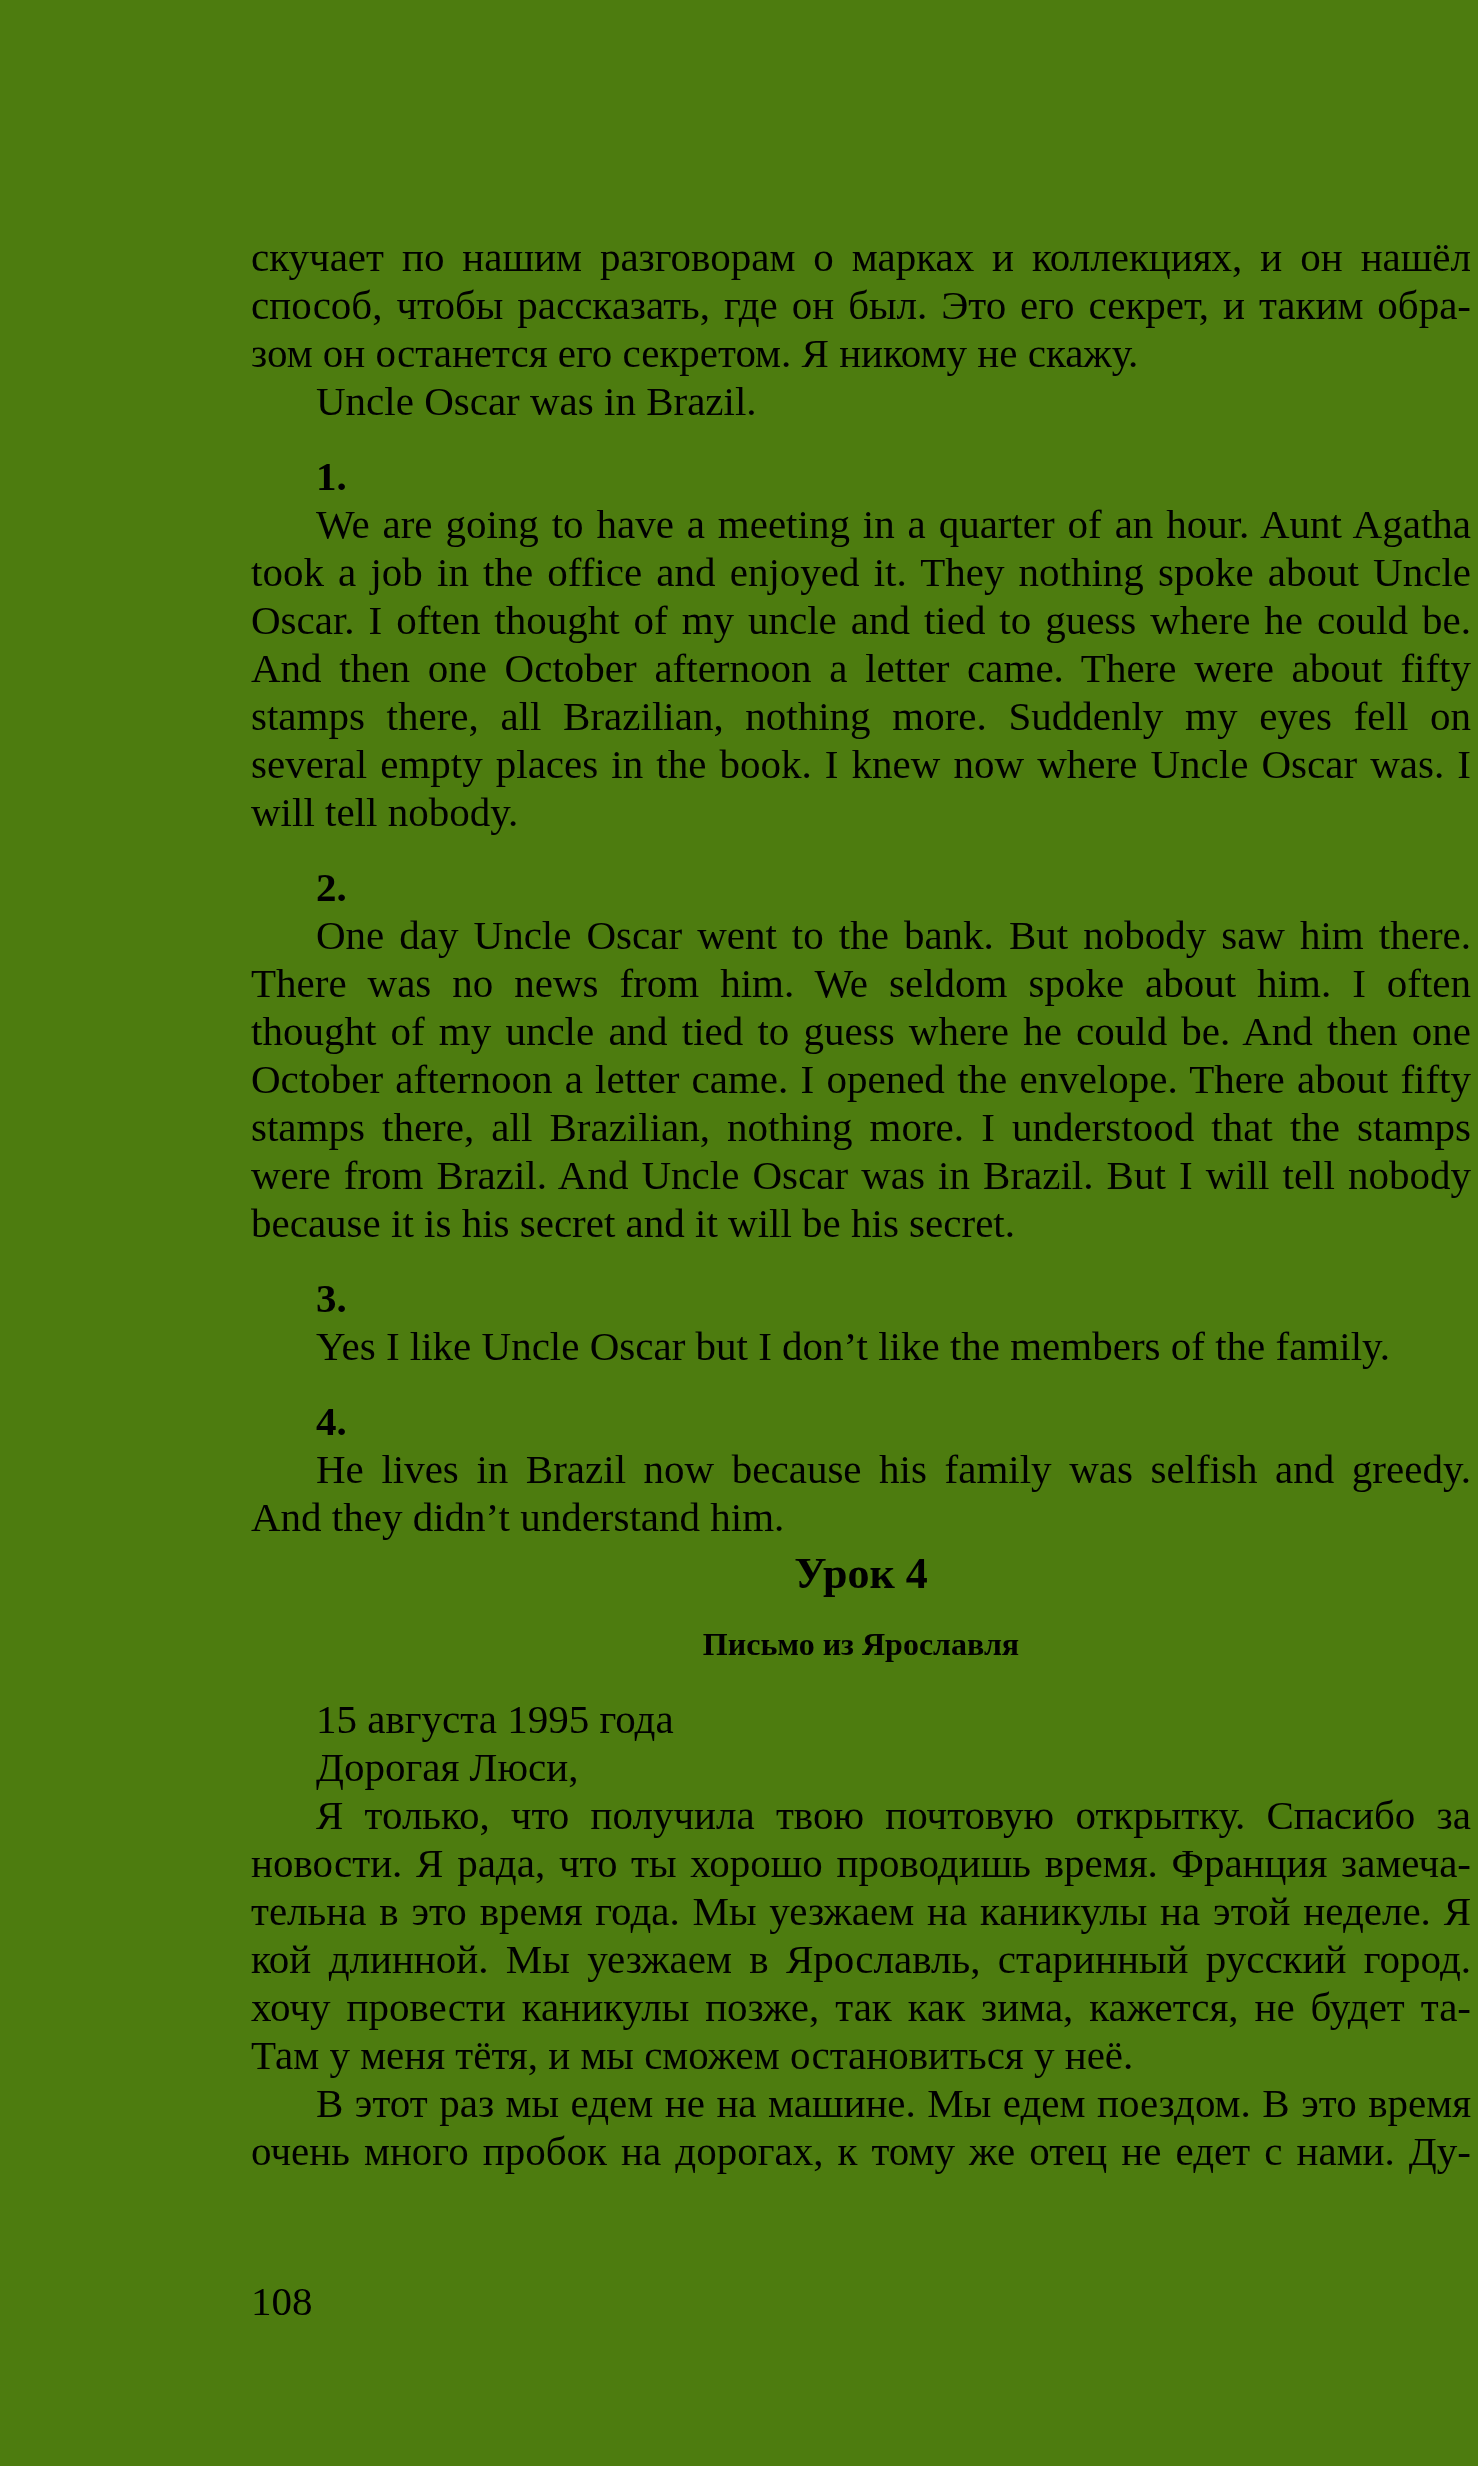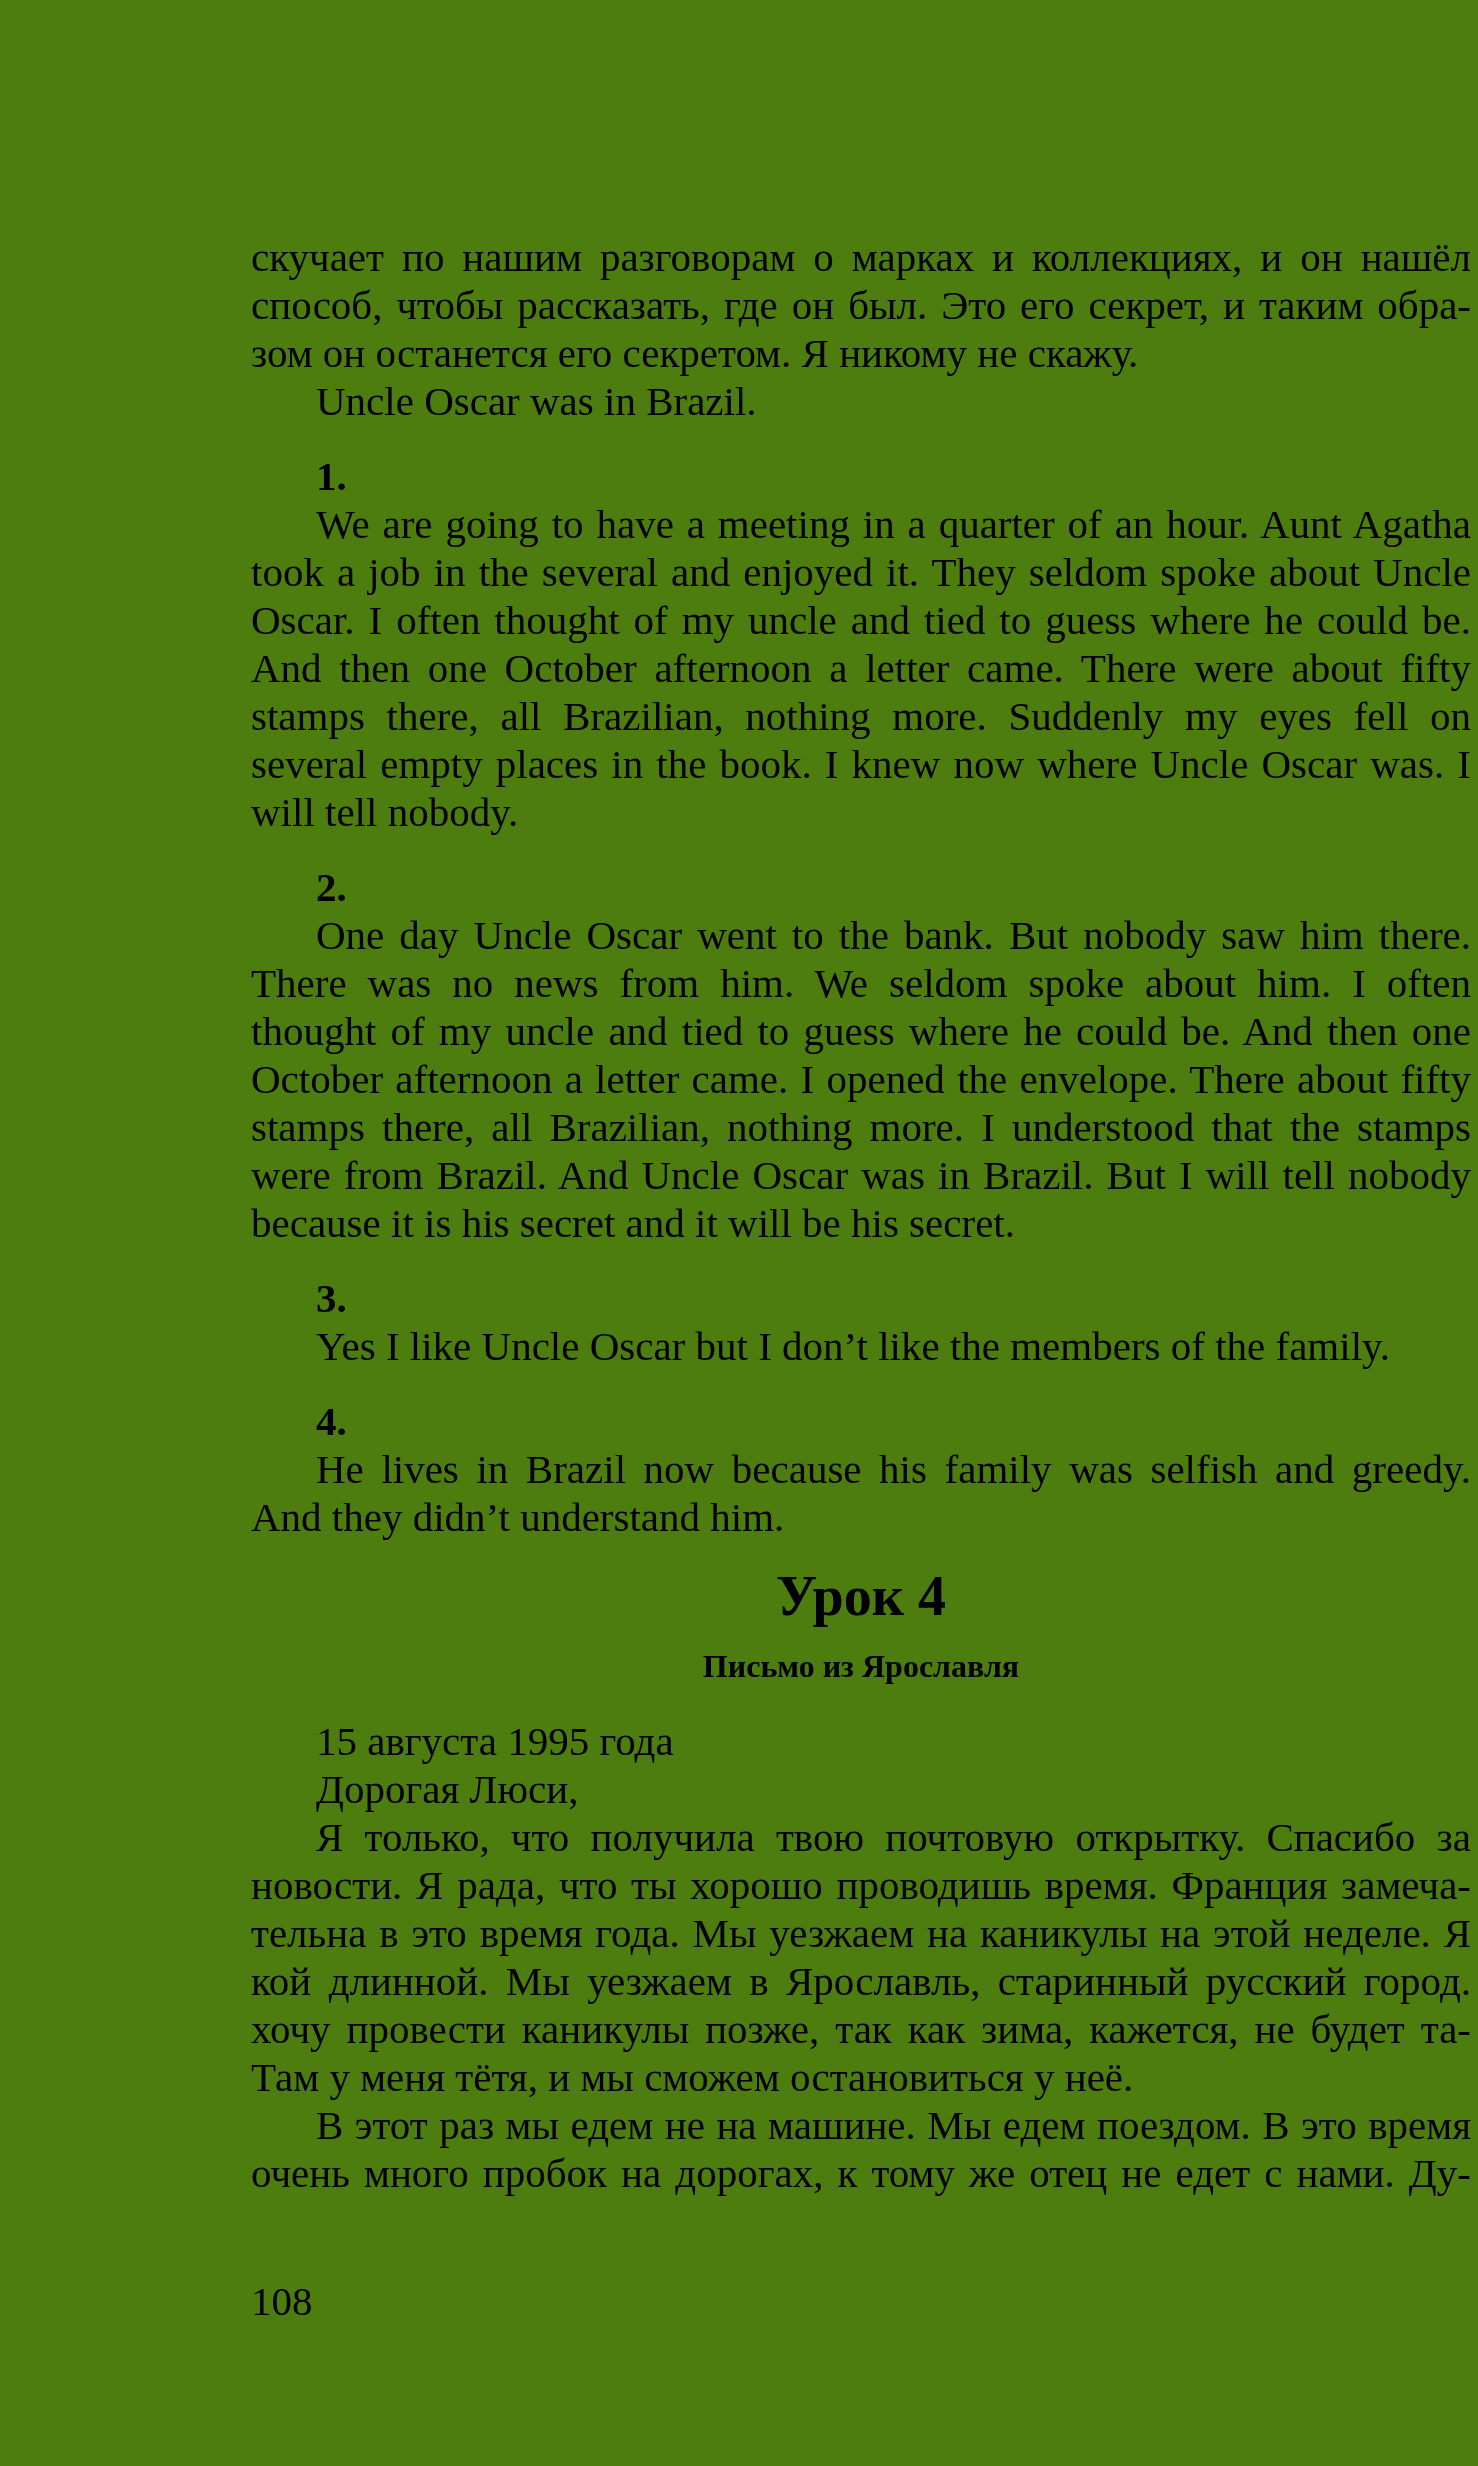--- a/index.html
+++ b/index.html
@@ -19,24 +19,24 @@
   .line{text-align:justify;text-align-last:left;}
   .line.j{text-align-last:justify;}
   .line.ind{text-indent:65px;}
   .num-heading{
     font-weight:bold;
     margin-left:65px;
     margin-top:27px;
   }
   .answer-para{margin:0;}
   .lesson-title{
-    margin-top:31px;
+    margin-top:9px;
     text-align:center;
     font-weight:bold;
-    font-size:56px;line-height:48px;
+    font-size:44px;line-height:48px;
   }
   .lesson-subtitle{
     margin-top:22px;
     text-align:center;
     font-weight:bold;
     font-size:32px;line-height:48px;
   }
   .letter{margin-top:27px;}
   .page-number{
     position:absolute;
@@ -56,21 +56,21 @@
         <div class="line">зом он останется его секретом. Я никому не скажу.</div>
       </div>
     <div>
         <div class="line ind">Uncle Oscar was in Brazil.</div>
       </div>
 
     <div>
       <div class="num-heading">1.</div>
       <div class="answer-para">
           <div class="line j ind">We are going to have a meeting in a quarter of an hour. Aunt Agatha</div>
-          <div class="line j">took a job in the several and enjoyed it. They seldom spoke about Uncle</div>
+          <div class="line j">took a job in the office and enjoyed it. They nothing spoke about Uncle</div>
           <div class="line j">Oscar. I often thought of my uncle and tied to guess where he could be.</div>
           <div class="line j">And then one October afternoon a letter came. There were about fifty</div>
           <div class="line j">stamps there, all Brazilian, nothing more. Suddenly my eyes fell on</div>
           <div class="line j">several empty places in the book. I knew now where Uncle Oscar was. I</div>
           <div class="line">will tell nobody.</div>
         </div>
     </div>
 
     <div>
       <div class="num-heading">2.</div>

